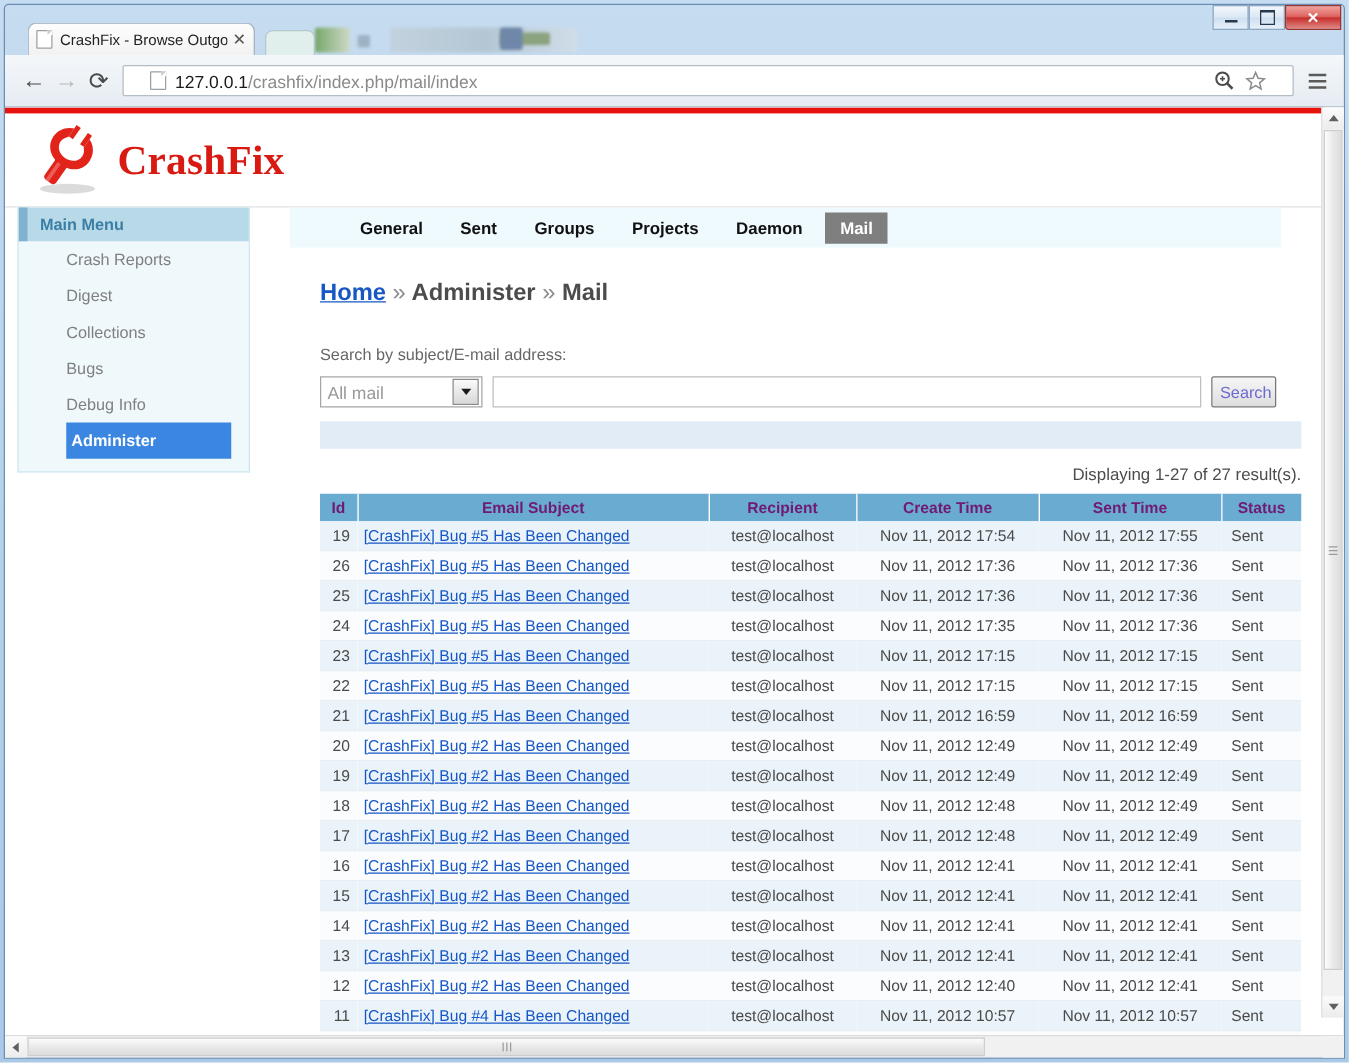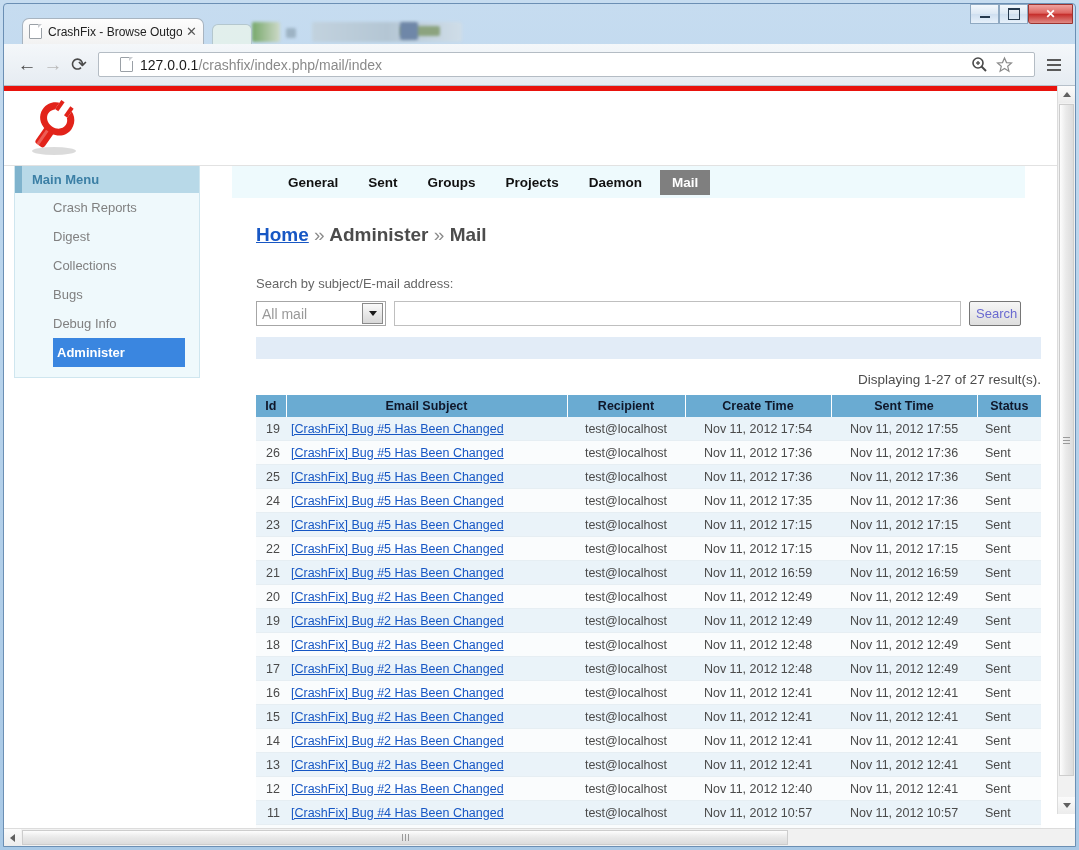--- a/index.html
+++ b/index.html
@@ -303,21 +303,21 @@
   
   #mail-table {
     margin-top: 8px;
     width: 785px;
     border-collapse: collapse;
     font-size: 12.5px;
     table-layout: fixed;
   }
   #mail-table th {
     background: #6aabd2;
-    color: #0f172a;
+    color: #701a75;
     font-weight: bold;
     font-size: 12.5px;
     padding: 4px 4px;
     border-right: 1px solid #fff;
     text-align: center;
     height: 17px;
     box-sizing: border-box;
   }
   #mail-table th:last-child { border-right: none; }
   #mail-table td {
@@ -475,20 +475,21 @@
             <g transform="rotate(35 33 28)">
               <rect x="28" y="8" width="11" height="42" rx="3" fill="#e2231a"></rect>
               <rect x="30.5" y="8" width="3" height="42" fill="#f4837d" opacity=".6"></rect>
               <path d="M33.5 2 C23 2 16 9 16 18 C16 26 22 32 30 33 L37 33 C45 32 51 26 51 18 C51 9 44 2 33.5 2 Z" fill="#e2231a"></path>
               <path d="M33.5 9 C27.5 9 23 13 23 18 C23 23 27.5 27 33.5 27 C39.5 27 44 23 44 18 C44 13 39.5 9 33.5 9 Z" fill="#ffffff"></path>
               <rect x="26" y="0" width="15" height="12" fill="#ffffff"></rect>
               <rect x="26" y="0" width="4" height="11" fill="#e2231a"></rect>
               <rect x="37" y="0" width="4" height="11" fill="#e2231a"></rect>
             </g>
           </svg>
+          <span id="logo-text">CrashFix</span>
         </div>
       </div>
 
       <div id="site-body">
 
         <div id="sidebar">
           <div id="sidebar-title">Main Menu</div>
           <a class="menu-item" href="#">Crash Reports</a>
           <a class="menu-item" href="#">Digest</a>
           <a class="menu-item" href="#">Collections</a>

